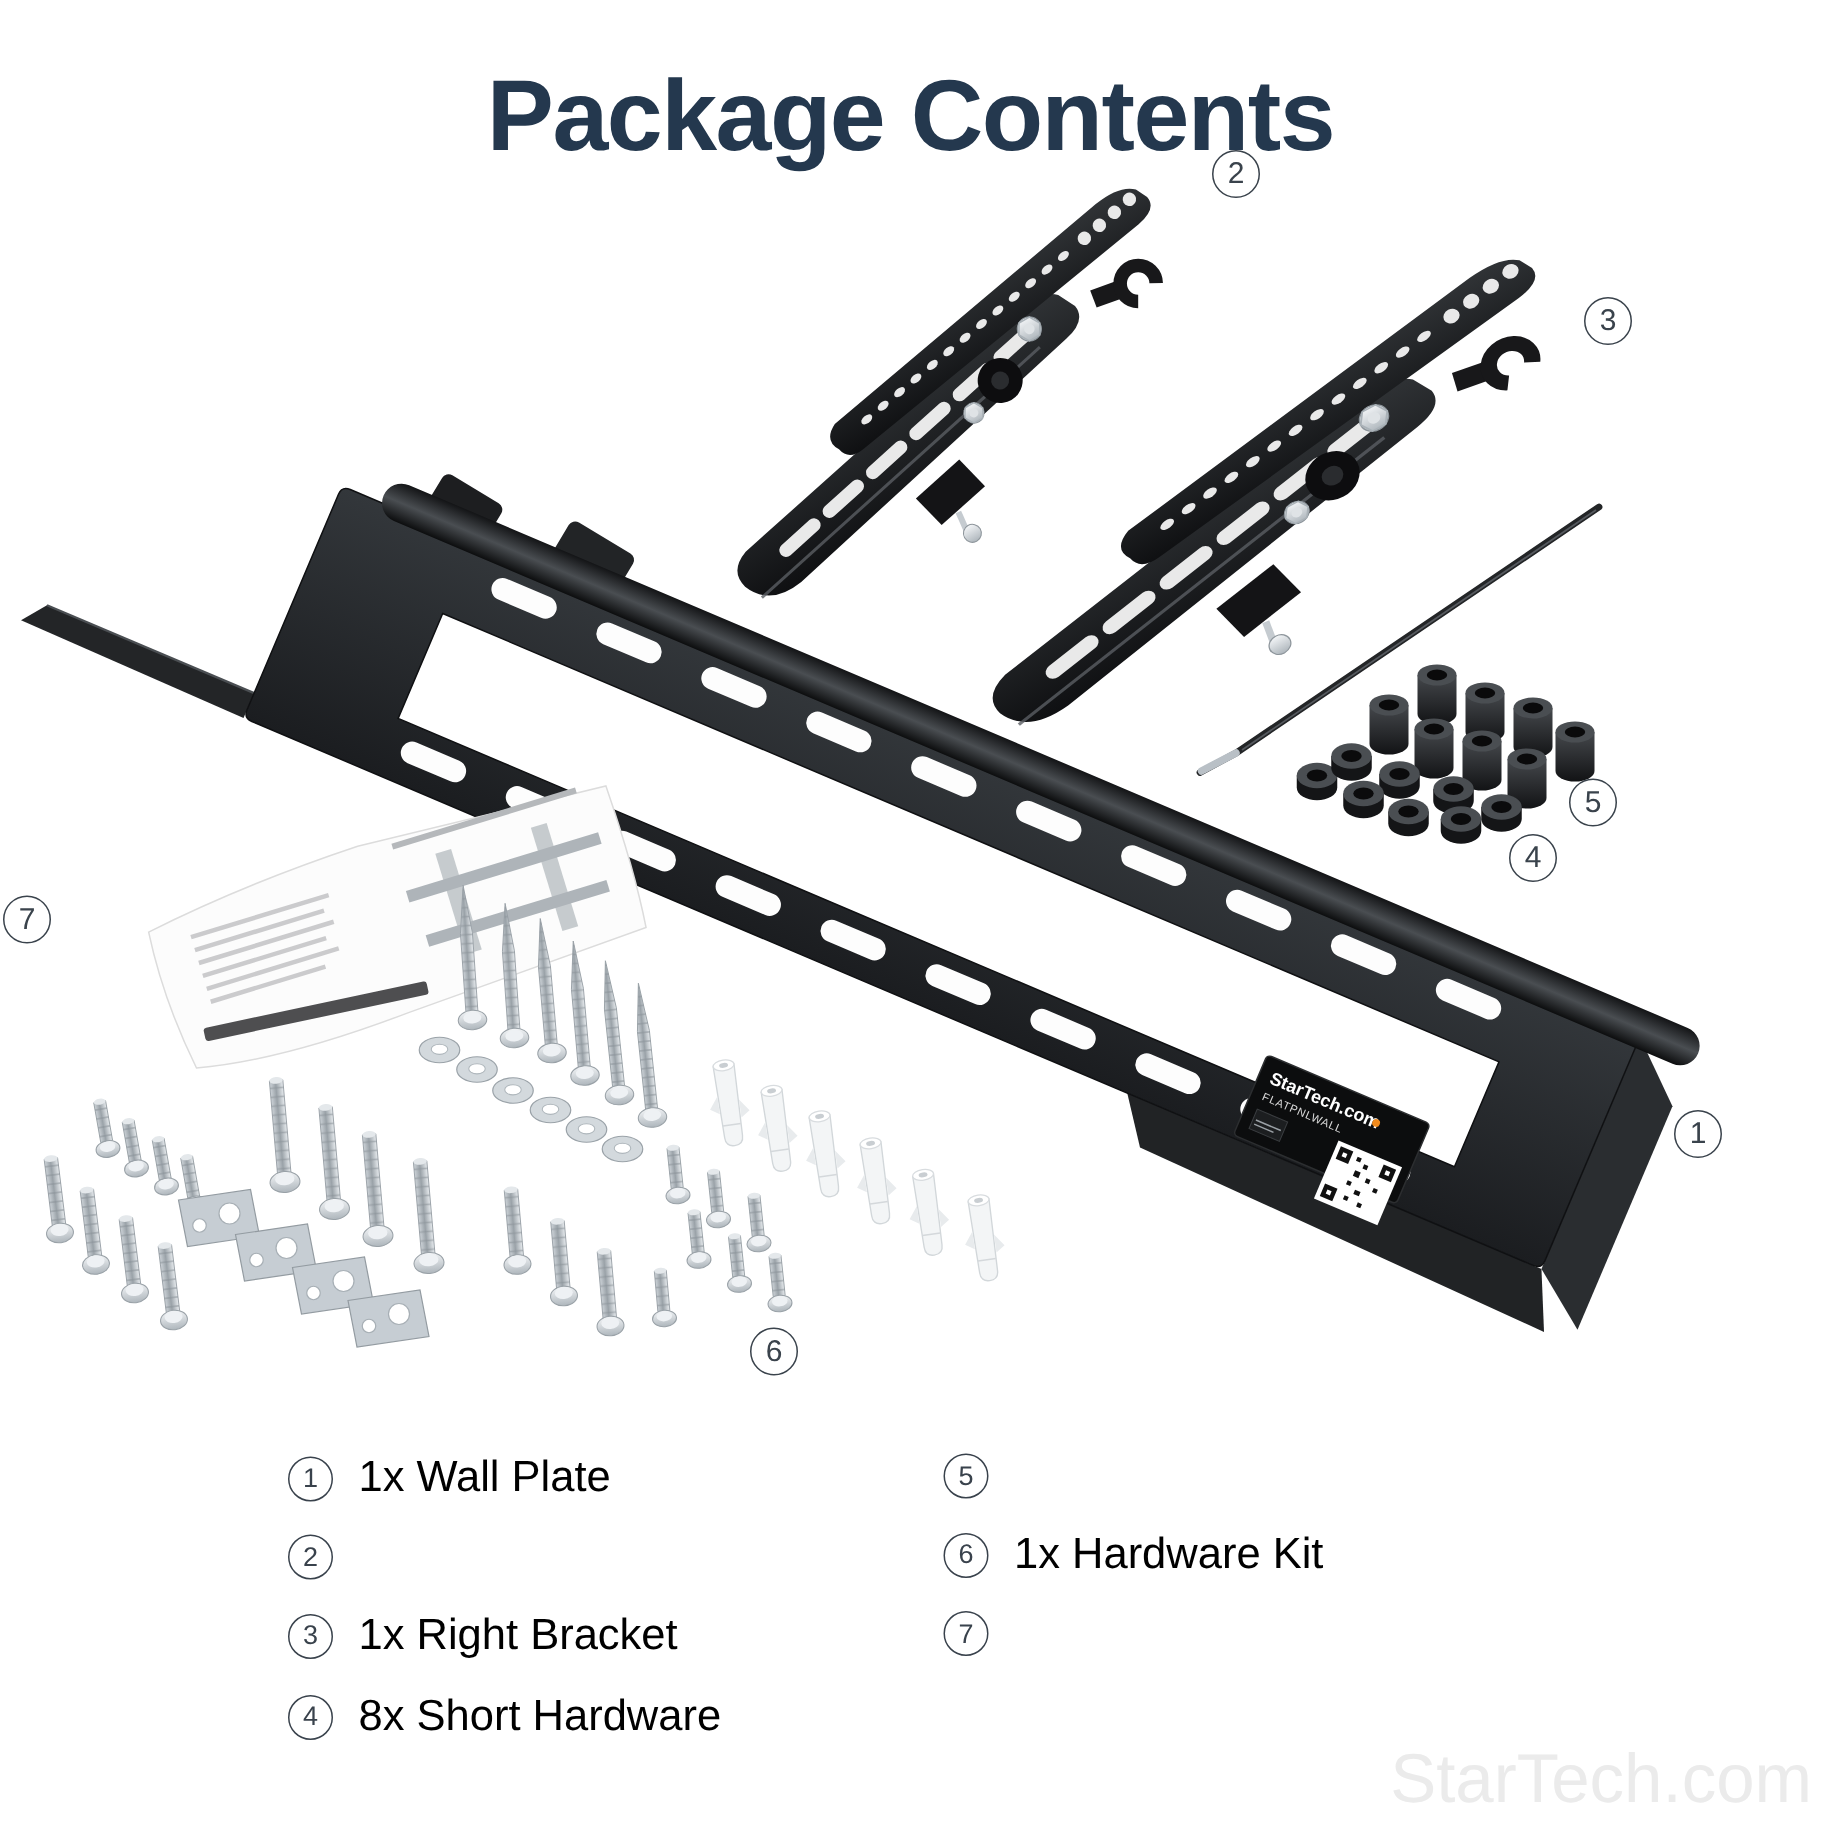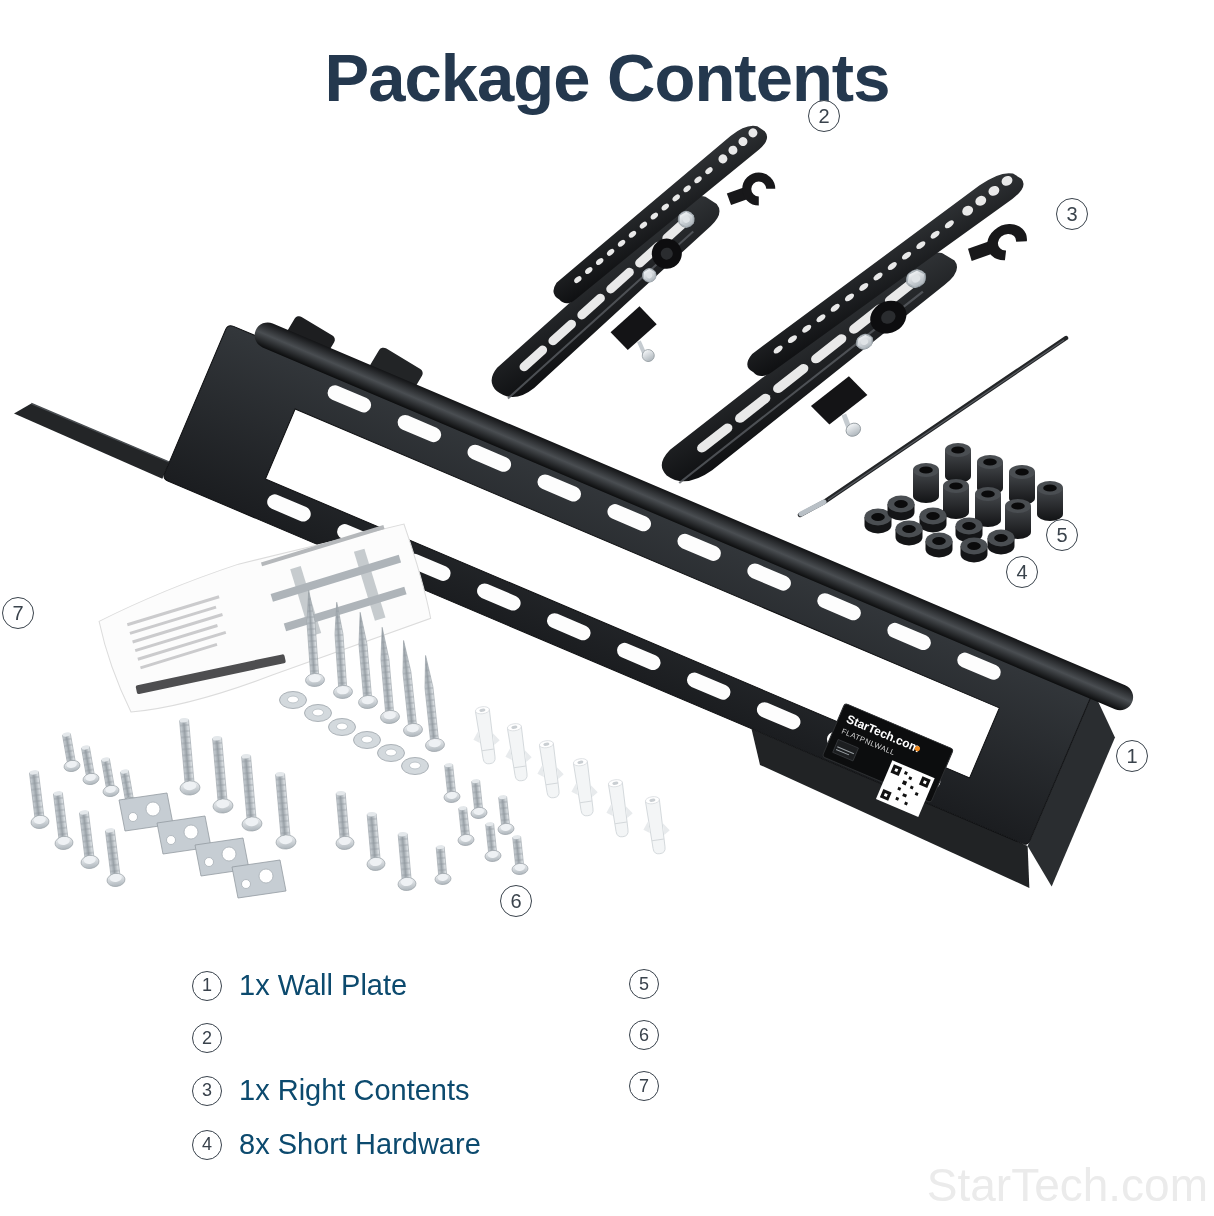--- a/index.html
+++ b/index.html
@@ -12,21 +12,21 @@
   .callout{position:absolute;width:32px;height:32px;border:1.6px solid #3a434c;border-radius:50%;
            box-sizing:border-box;display:flex;align-items:center;justify-content:center;
            font-size:20px;color:#3a434c;background:#fff;}
   .legend-col{position:absolute;display:flex;flex-direction:column;gap:21px;}
   .legend-col.left{left:192px;top:969px;}
   .legend-col.right{left:629px;top:969px;}
   .legend-row{display:flex;align-items:center;}
   .legend-num{width:30px;height:30px;border:1.6px solid #39424c;border-radius:50%;
               box-sizing:border-box;display:flex;align-items:center;justify-content:center;
               font-size:18px;color:#39424c;flex:0 0 auto;}
-  .legend-label{margin-left:17px;font-size:29px;font-weight:300;color:#0c4a6e;white-space:nowrap;}
+  .legend-label{margin-left:17px;font-size:29px;font-weight:300;color:#000000;white-space:nowrap;}
   .watermark{position:absolute;right:6px;top:1158px;font-size:46px;font-weight:300;
              color:#ebebeb;letter-spacing:0;}
 </style>
 </head>
 <body>
 
 <div class="page">
 
   <h1 class="title">Package Contents</h1>
 
@@ -331,33 +331,34 @@
   <div class="legend-col left">
     <div class="legend-row">
       <span class="legend-num">1</span>
       <span class="legend-label">1x Wall Plate</span>
     </div>
     <div class="legend-row">
       <span class="legend-num">2</span>
     </div>
     <div class="legend-row">
       <span class="legend-num">3</span>
-      <span class="legend-label">1x Right Contents</span>
+      <span class="legend-label">1x Right Bracket</span>
     </div>
     <div class="legend-row">
       <span class="legend-num">4</span>
       <span class="legend-label">8x Short Hardware</span>
     </div>
   </div>
   <div class="legend-col right">
     <div class="legend-row">
       <span class="legend-num">5</span>
     </div>
     <div class="legend-row">
       <span class="legend-num">6</span>
+      <span class="legend-label">1x Hardware Kit</span>
     </div>
     <div class="legend-row">
       <span class="legend-num">7</span>
     </div>
   </div>
 
   <div class="watermark">StarTech.com</div>
 </div>
 
 </body></html>

